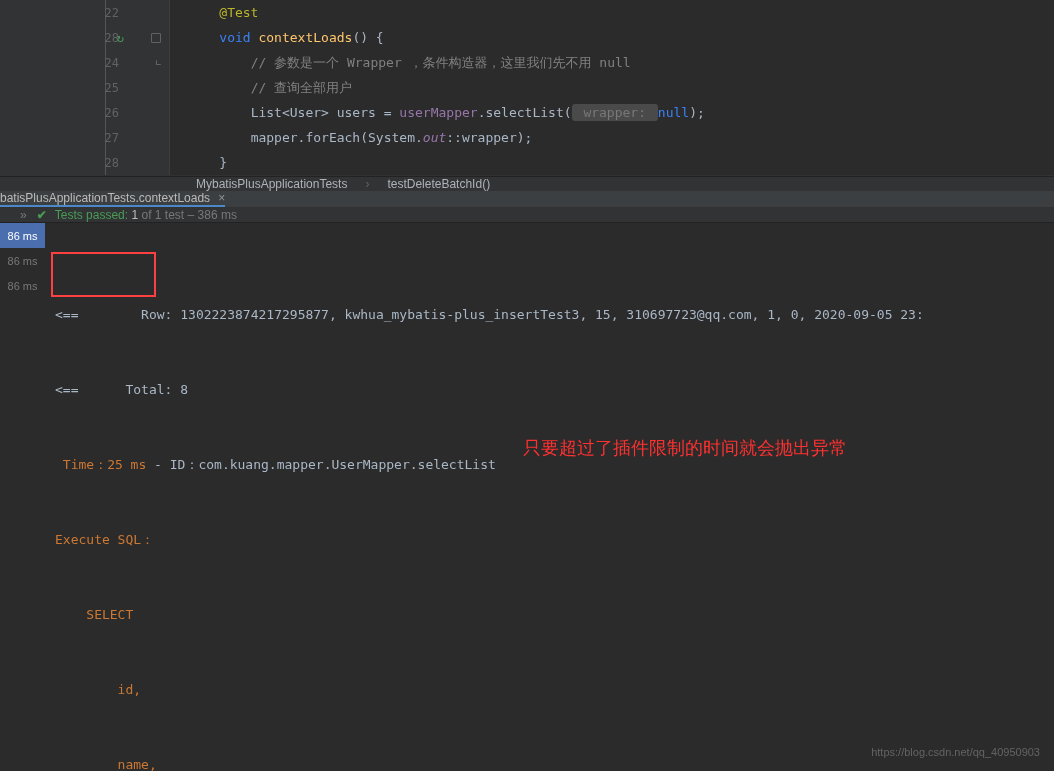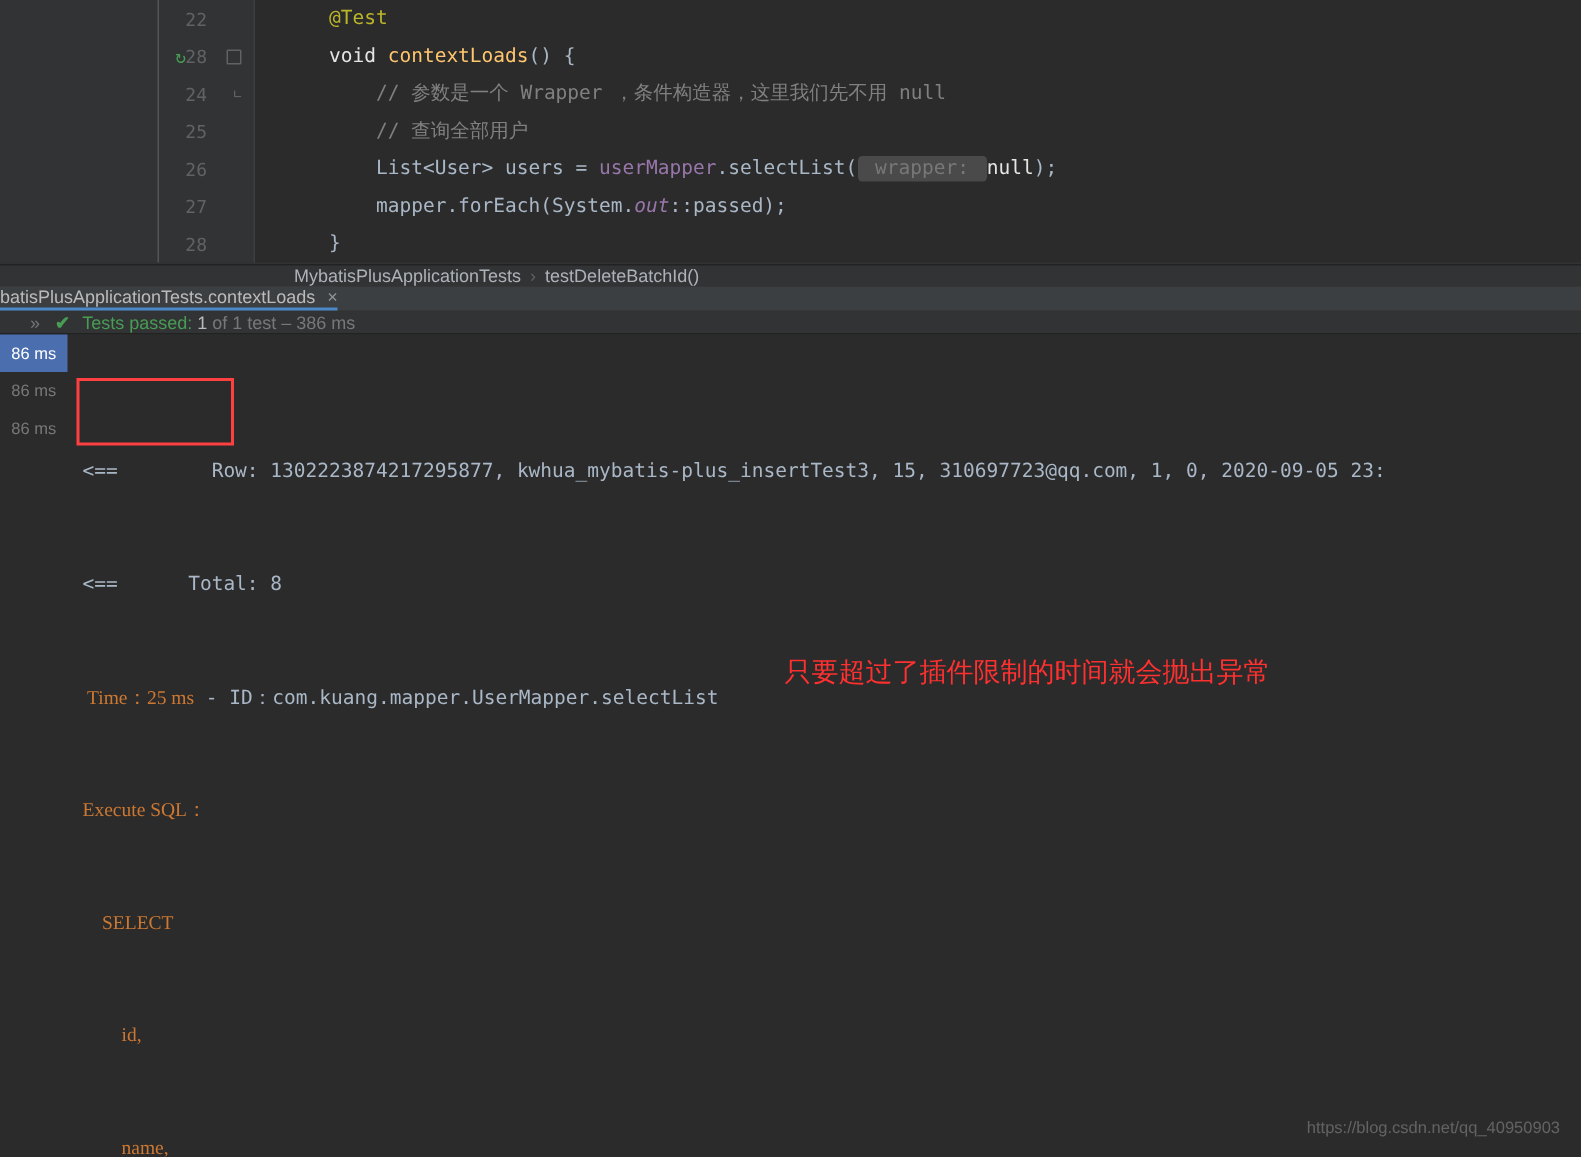--- a/index.html
+++ b/index.html
@@ -46,21 +46,21 @@
       height: 25px;
       justify-content: flex-end;
       padding-right: 8px;
       position: relative;
     }
     .line-num {
       color: #606366;
       font-size: 12px;
       width: 30px;
       text-align: right;
-      margin-right: 23px;
+      margin-right: 42px;
     }
     .gutter-icon {
       position: absolute;
       right: 45px;
     }
     .refresh-icon {
       color: #499c54;
       font-size: 12px;
     }
     .fold-indicator {
@@ -75,36 +75,37 @@
       flex: 1;
       padding-left: 18px;
       font-size: 13px;
       line-height: 25px;
     }
     .code-line {
       height: 25px;
       white-space: pre;
     }
     .c-annotation { color: #bbb529; }
-    .c-keyword { color: #e5e5e5; }
+    .c-keyword { color: #3b82f6; }
     .c-method { color: #ffc66d; }
     .c-comment { color: #808080; }
     .c-ident { color: #9876aa; }
     .c-static { color: #9876aa; font-style: italic; }
     .c-hint-bg { background: #4a4a4a; padding: 1px 4px; border-radius: 3px; color: #787878; }
     .breadcrumb {
       background: #313335;
       height: 30px;
       display: flex;
       align-items: center;
       padding-left: 190px;
       color: #aeb2b8;
       font-family: -apple-system, sans-serif;
       font-size: 12px;
       border-top: 1px solid #222;
+      gap: 12px;
     }
     .breadcrumb-item { padding: 0 6px; }
     .breadcrumb-sep { color: #606366; }
     .tab-bar {
       background: #3c3f41;
       height: 28px;
       display: flex;
       border-bottom: 1px solid #323232;
     }
     .tab {
@@ -161,21 +162,21 @@
     .console {
       flex: 1;
       padding: 4px 10px;
       font-size: 13px;
       line-height: 25px;
       white-space: pre;
       color: #a9b7c6;
       position: relative;
     }
     .console-line { height: 25px; }
-    .sql-key { color: #cc7832; font-family: Liberation Serif, serif; }
+    .sql-key { color: #cc7832; }
     .highlight-box {
       border: 2px solid #ff4040;
       position: absolute;
       pointer-events: none;
     }
     .annotation-text {
       position: absolute;
       color: #ff3030;
       font-family: sans-serif;
       font-size: 18px;
@@ -223,21 +224,21 @@
       <div class="gutter-row">
           <span class="line-num">28</span>
         </div>
     </div>
     <div class="code-area">
       <div class="code-line">    <span class="c-annotation">@Test</span></div>
       <div class="code-line">    <span class="c-keyword">void</span> <span class="c-method">contextLoads</span><span>() {</span></div>
       <div class="code-line">        <span class="c-comment">// 参数是一个 Wrapper ，条件构造器，这里我们先不用 null</span></div>
       <div class="code-line">        <span class="c-comment">// 查询全部用户</span></div>
       <div class="code-line">        <span>List&lt;User&gt; users = </span><span class="c-ident">userMapper</span><span>.</span><span>selectList</span><span>(</span><span class="c-hint-bg"> wrapper: </span><span class="c-keyword">null</span><span>);</span></div>
-      <div class="code-line">        <span>mapper.forEach(System.</span><span class="c-static">out</span><span>::passed);</span></div>
+      <div class="code-line">        <span>mapper.forEach(System.</span><span class="c-static">out</span><span>::wrapper);</span></div>
       <div class="code-line">    <span>}</span></div>
     </div>
   </div>
 
   <div class="breadcrumb">
     <span class="breadcrumb-item">MybatisPlusApplicationTests</span>
     <span class="breadcrumb-sep">›</span>
     <span class="breadcrumb-item">testDeleteBatchId()</span>
   </div>
 

